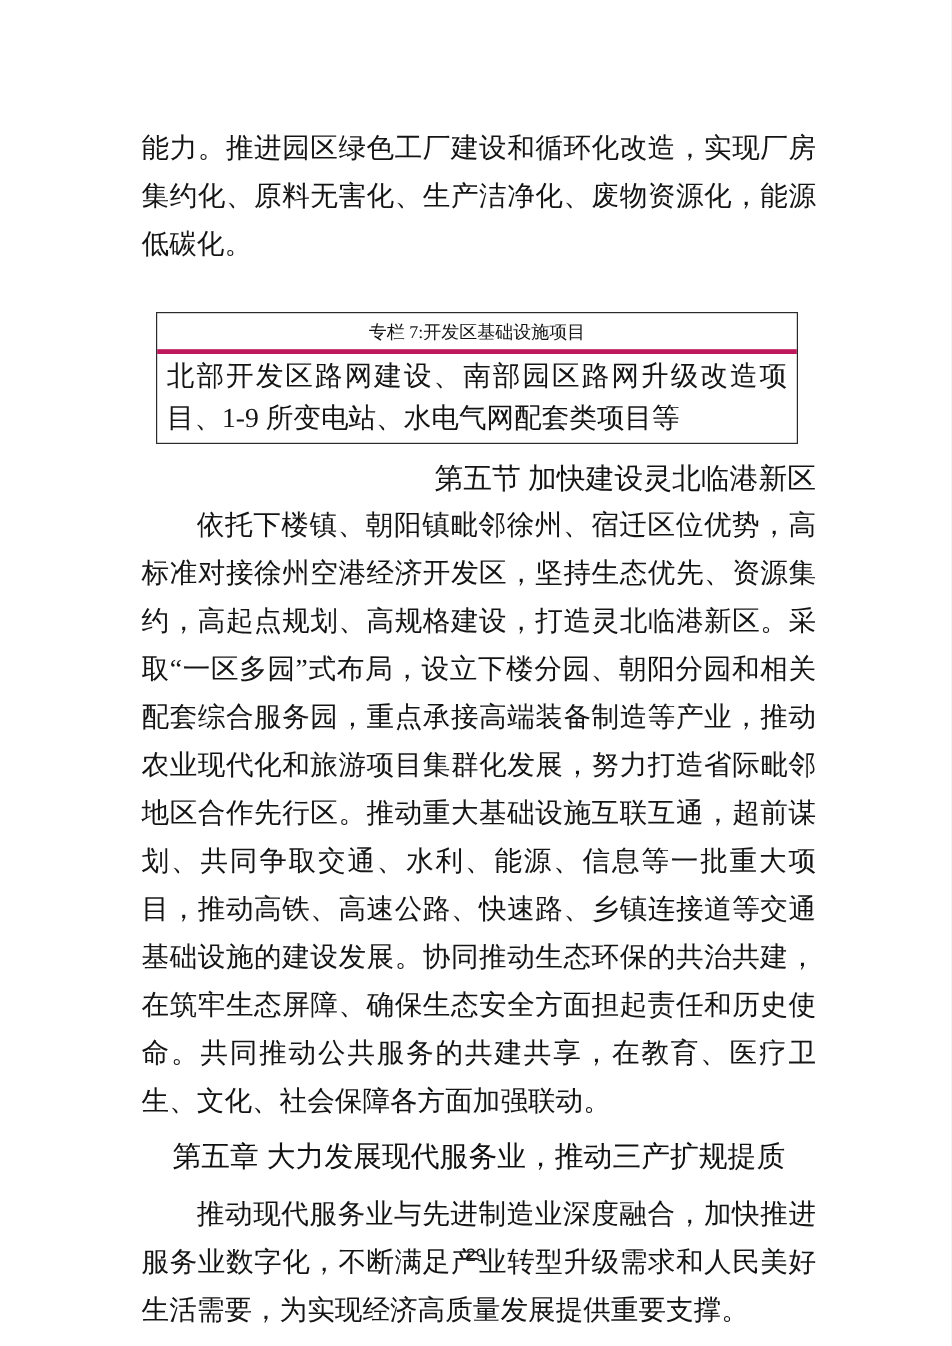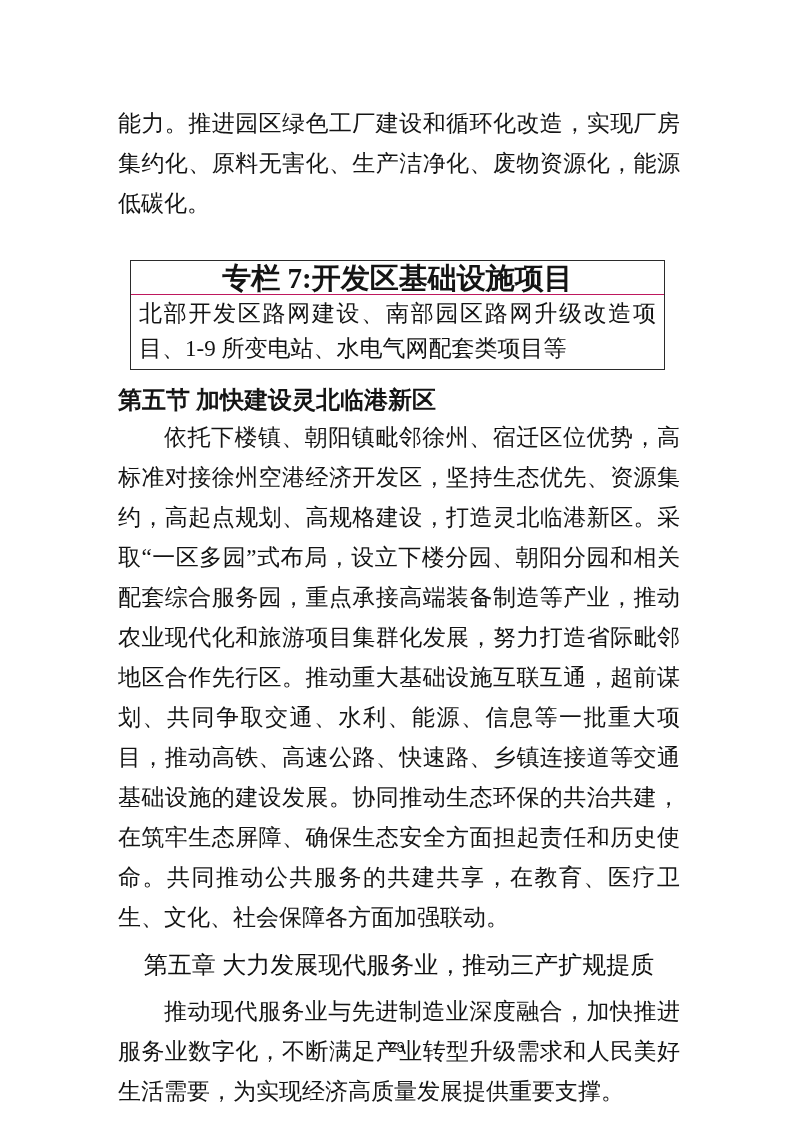--- a/index.html
+++ b/index.html
@@ -28,43 +28,43 @@
     color: #141414;
   }
   .indent { text-indent: 2em; }
   .feature-box {
     margin: 36px 0 0 12px;
     width: 535px;
     border: 1px solid #2b2b2b;
   }
   .feature-box-title {
     font-family: "Liberation Serif", "DejaVu Serif", serif;
-    font-weight: bold;
-    font-size: 29px;
+    font-weight: normal;
+    font-size: 15px;
     line-height: 34px;
     height: 34px;
     text-align: center;
-    border-bottom: 1px solid #be185d;
+    border-bottom: 4px solid #be185d;
     overflow: hidden;
   }
   .feature-box-body {
     font-family: "Liberation Serif", "DejaVu Serif", serif;
     font-size: 23px;
     line-height: 35px;
     padding: 1px 8px 3px 8px;
     text-align: justify;
     text-justify: inter-ideograph;
   }
   .section-heading {
     margin-top: 12px;
     font-family: "Liberation Serif", "DejaVu Serif", serif;
-    font-weight: bold;
+    font-weight: normal;
     font-size: 24px;
     line-height: 36px;
-    text-align: left;
+    text-align: right;
     color: #141414;
   }
   .chapter-heading {
     margin-top: 6px;
     font-family: "Liberation Sans", "DejaVu Sans", sans-serif;
     font-weight: normal;
     font-size: 24px;
     line-height: 42px;
     text-align: center;
     color: #111111;

